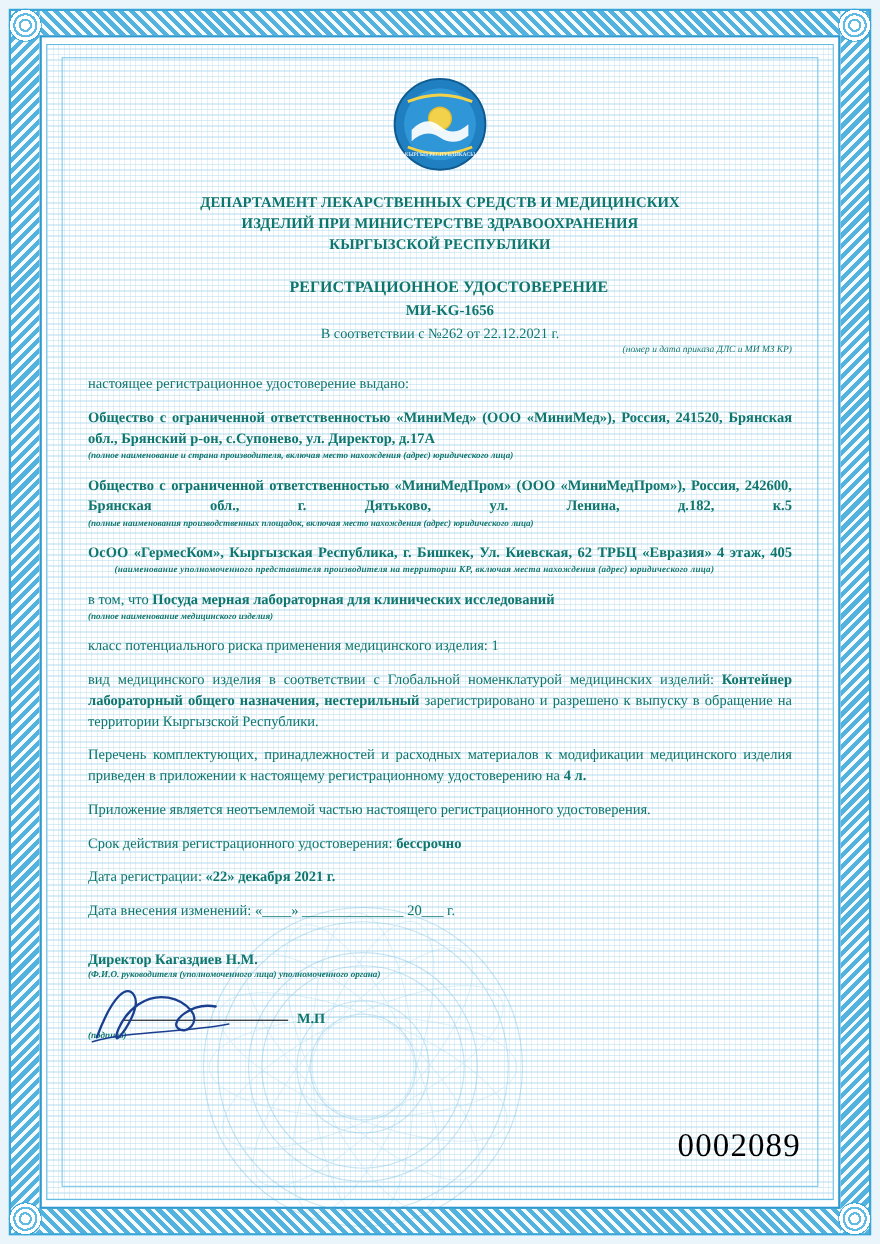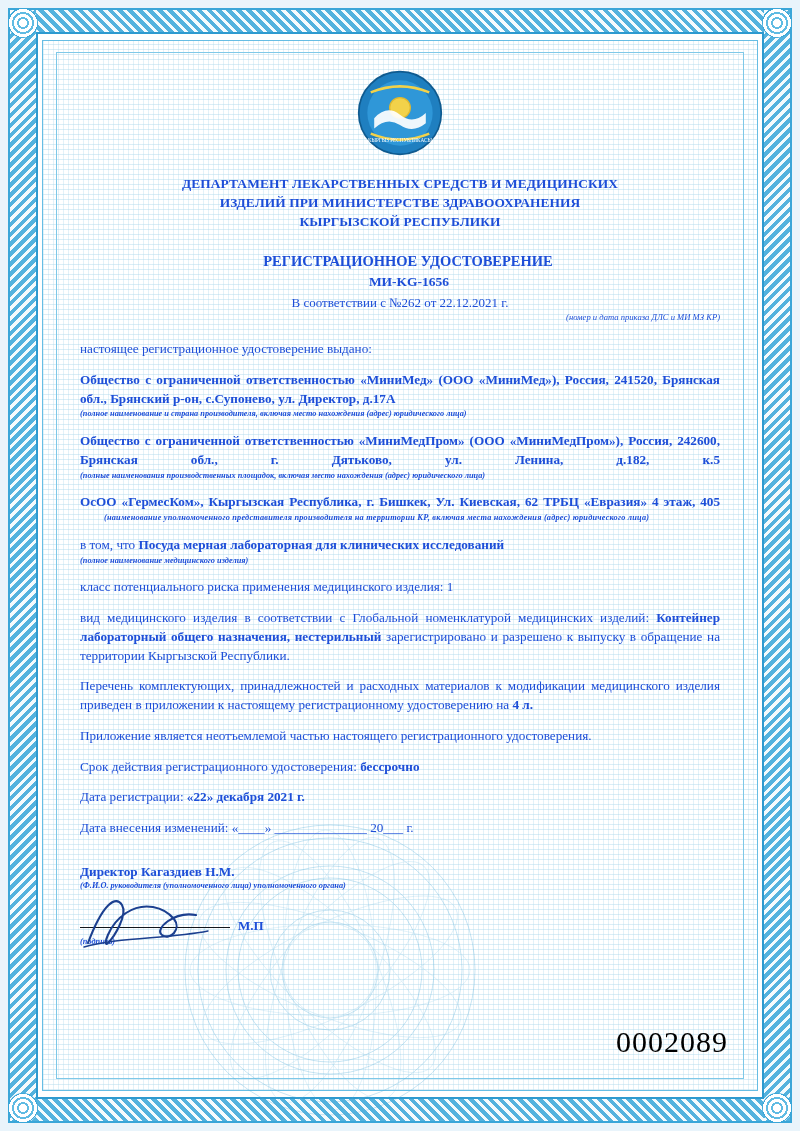--- a/index.html
+++ b/index.html
@@ -100,21 +100,21 @@
     opacity: 0.30;
     pointer-events: none;
   }
 
   
   .doc {
     position: absolute;
     left: 80px;
     top: 70px;
     width: 640px;
-    color: #1d4ed8;
+    color: #0f766e;
   }
 
   .emblem {
     width: 86px;
     height: 86px;
     margin: 0 auto 18px auto;
     display: block;
   }
 
   .org-title {
@@ -182,20 +182,21 @@
   }
   .sig-note {
     font-size: 8.3px;
     font-style: italic;
     font-weight: bold;
     margin-top: 1px;
   }
   .sig-line {
     margin-top: 28px;
     font-size: 13px;
+    padding-left: 32px;
   }
   .sig-rule {
     display: inline-block;
     width: 150px;
     border-bottom: 1px solid #10161c;
     height: 1px;
     vertical-align: middle;
     margin-right: 8px;
   }
   .sig-sub {

